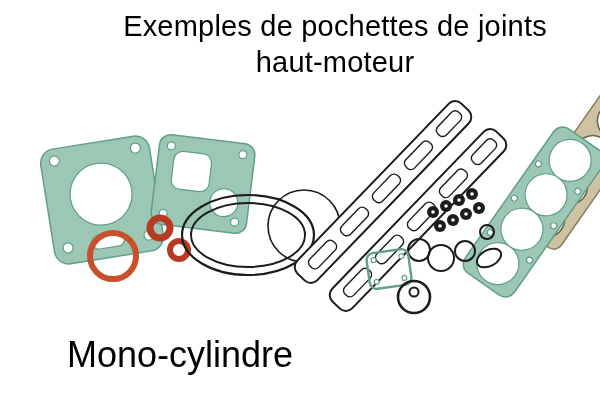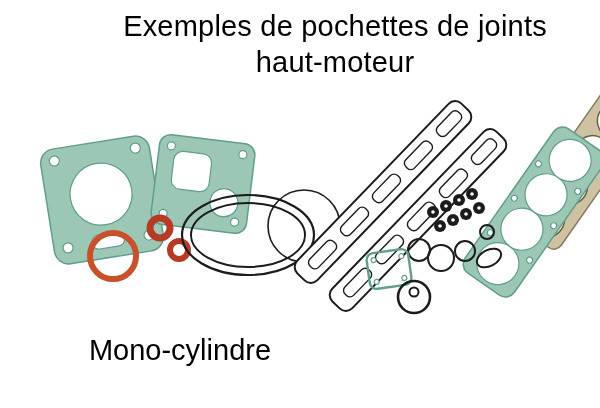--- a/index.html
+++ b/index.html
@@ -39,21 +39,21 @@
   }
   .figure-art{
     position:absolute;
   }
   .art-mono{ left:0; top:112px; width:312px; height:222px; }
   .art-multi{ left:253px; top:92px; width:344px; height:244px; }
   .caption{
     position:absolute;
     text-align:center;
     color:var(--text,#000);
-    font-size:29px;
+    font-size:36px;
     font-weight:400;
   }
   .caption-mono{ left:25px; top:334px; width:240px; }
   .caption-multi{ left:300px; top:340px; width:265px; }
 
   
   .fill-teal{ fill:var(--gasket-teal,#9cc7b4); stroke:var(--gasket-teal-dark,#5f9f8b); stroke-width:1.5; }
   .hole-teal{ fill:#fff; stroke:var(--gasket-teal-dark,#5f9f8b); stroke-width:1.2; }
   .fill-tan{ fill:var(--gasket-tan,#cfc2a2); stroke:#847a5e; stroke-width:1.5; }
   .hole-tan{ fill:#fff; stroke:#6b6147; stroke-width:1.5; }

